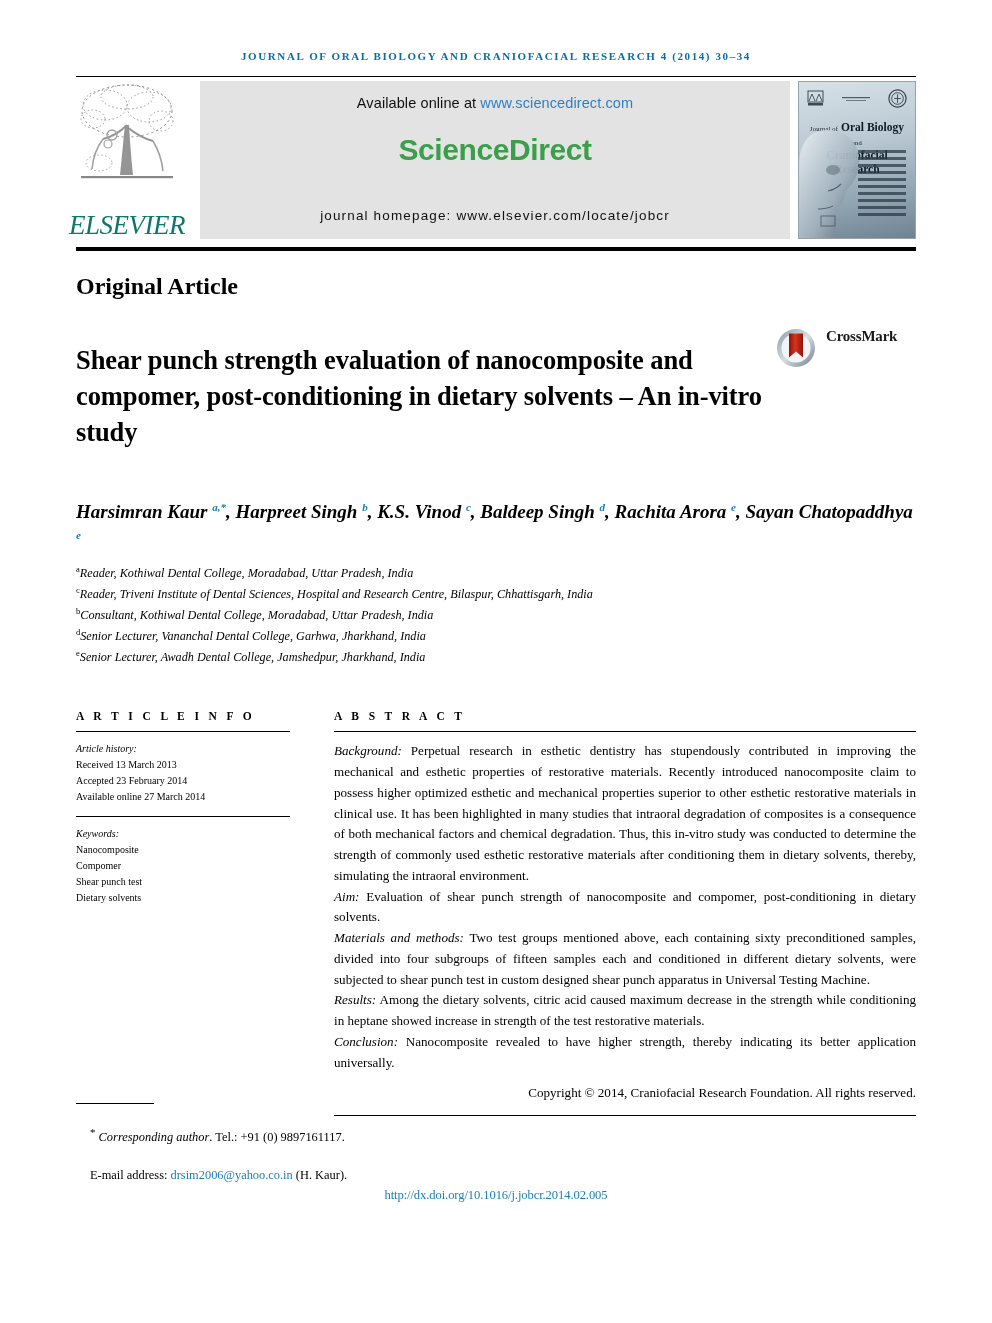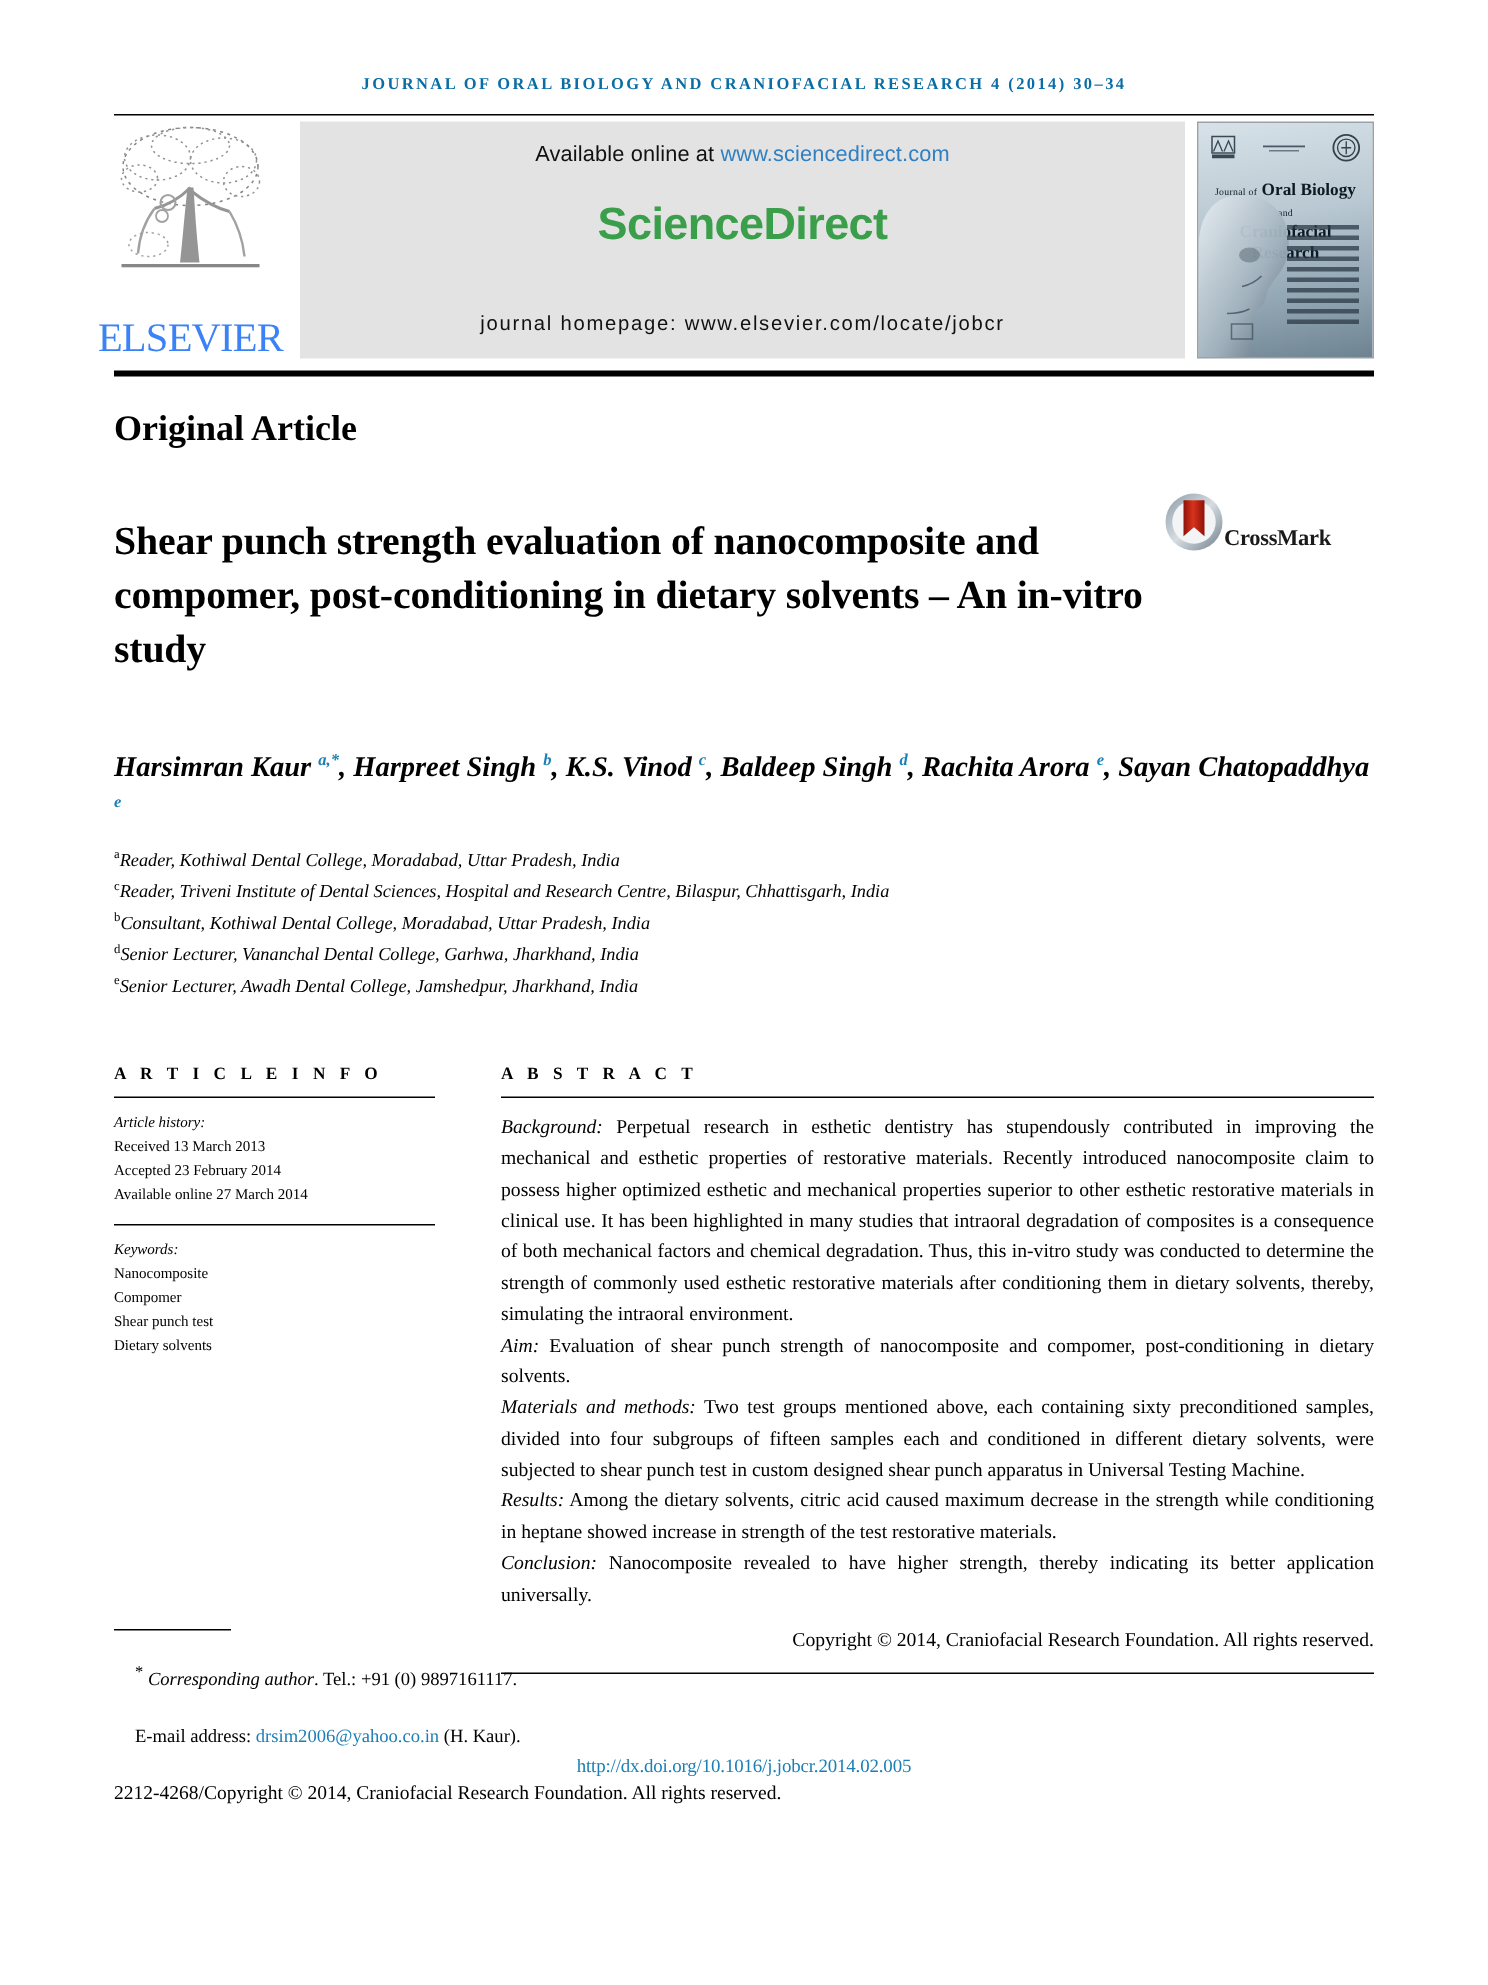--- a/index.html
+++ b/index.html
@@ -53,24 +53,25 @@
     justify-content: space-between;
     align-items: center;
     padding-right: 6px;
     box-sizing: border-box;
   }
   .tree-svg { display:block; }
   .elsevier-word {
     font-family: "Liberation Serif", serif;
     font-size: 27px;
     letter-spacing: -0.5px;
-    color: #3b82f6;
+    color: #0f766e;
     line-height: 1;
     margin-top: 2px;
     white-space: nowrap;
+    font-style: italic;
   }
   .sd-box {
     flex: 1 1 auto;
     background: #e3e3e3;
     margin-left: 16px;
     margin-right: 8px;
     position: relative;
     display: flex;
     flex-direction: column;
     align-items: center;
@@ -172,22 +173,22 @@
     font-family: "Liberation Serif", serif;
     font-weight: bold;
     font-size: 26.5px;
     line-height: 1.37;
     max-width: 700px;
     letter-spacing: -0.1px;
   }
   .crossmark {
     flex: 0 0 auto;
     display: flex;
-    align-items: flex-end;
-    gap: 0;
+    align-items: flex-start;
+    gap: 10px;
     margin-top: 4px;
   }
   .crossmark-word {
     font-family: "Liberation Serif", serif;
     font-weight: bold;
     font-size: 15px;
     color: #1a1a1a;
     letter-spacing: -0.2px;
   }
 
@@ -465,16 +466,15 @@
   <div class="footnotes">
     <hr class="footnote-rule">
     <div class="fn-line indent">
       <span class="fn-star">*</span>
       <span class="fn-it">Corresponding author</span><span>. Tel.: +91 (0) 9897161117.</span>
     </div>
     <div class="fn-line indent">
       <span>E-mail address: </span><span class="link">drsim2006@yahoo.co.in</span><span> (H. Kaur).</span>
     </div>
     <div class="doi-line">http://dx.doi.org/10.1016/j.jobcr.2014.02.005</div>
-    <div class="issn-line">2212-4268/Copyright © 2014, Craniofacial Research Foundation. All rights reserved.</div>
   </div>
 
 </div>
 
 </body></html>

